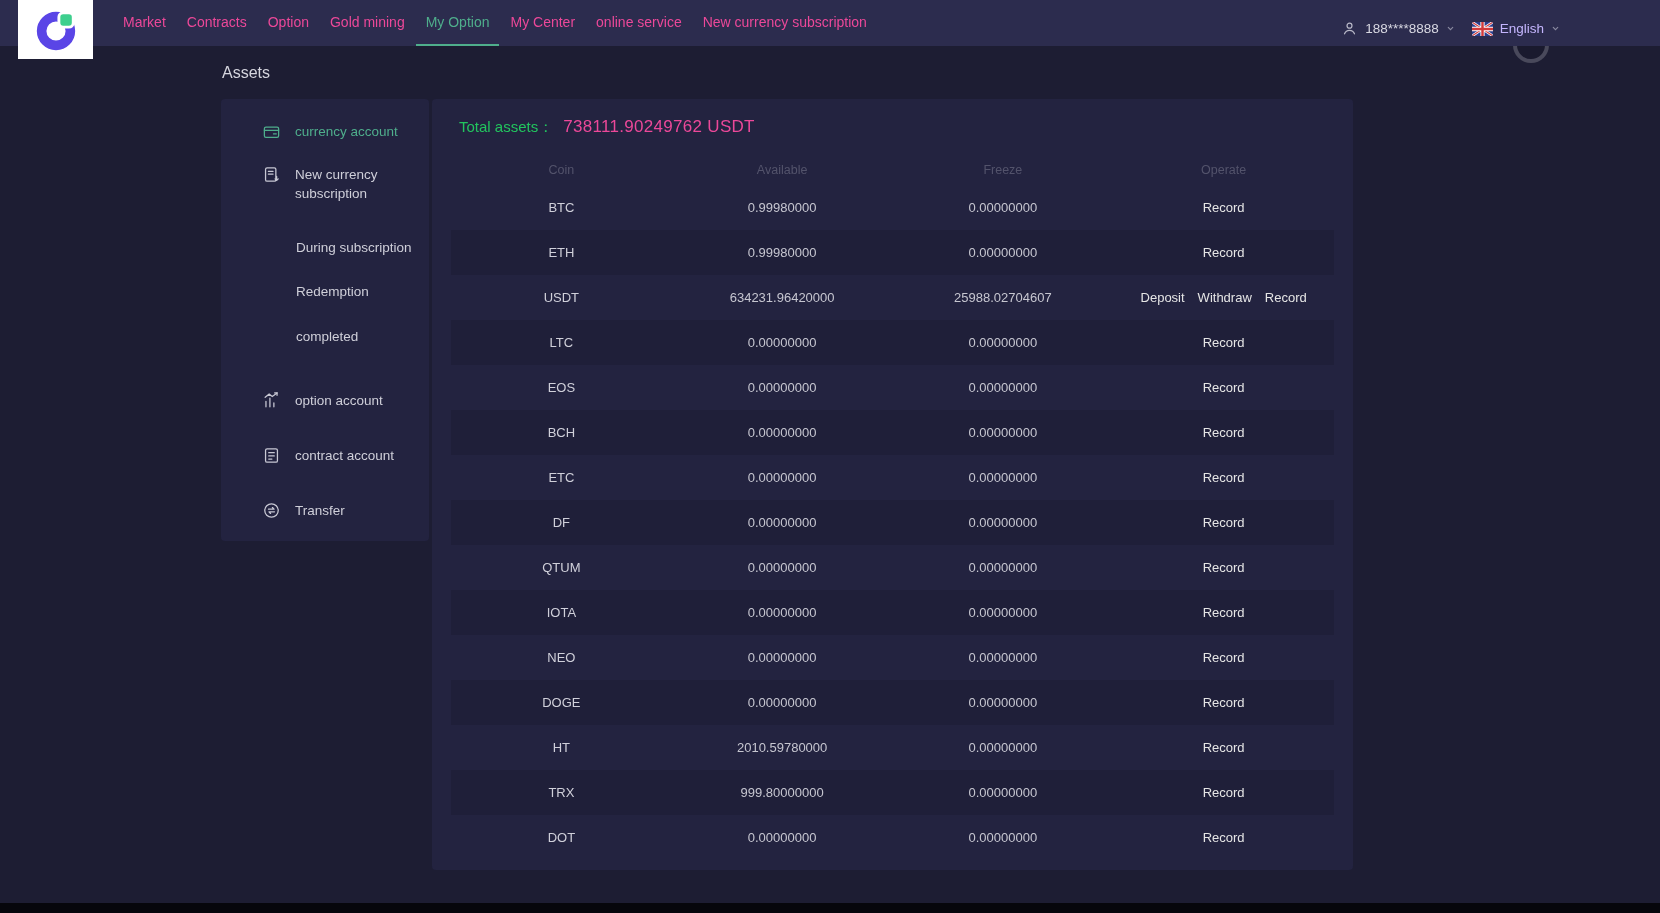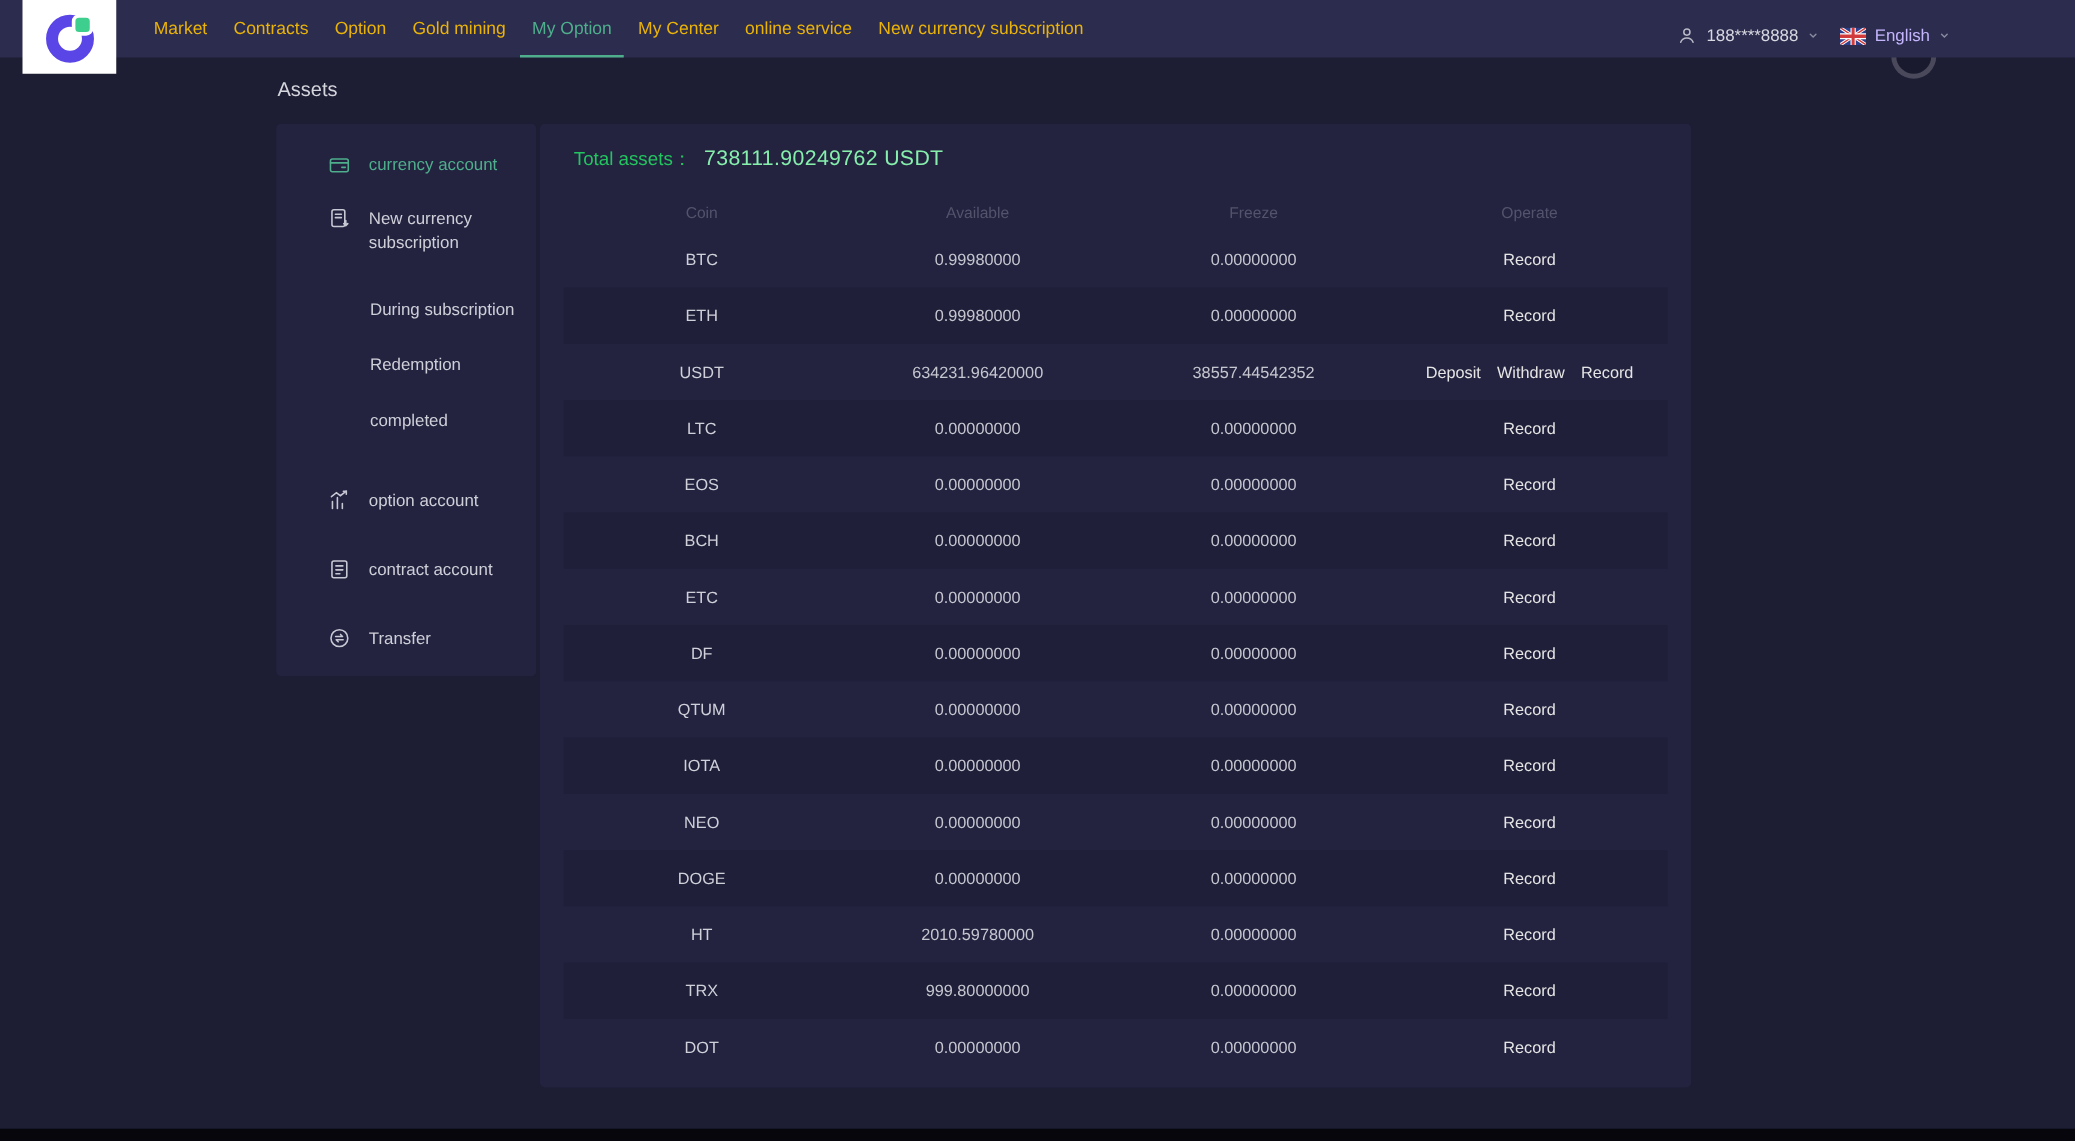--- a/index.html
+++ b/index.html
@@ -22,21 +22,21 @@
   .logo-box {
     position:absolute; top:0; left:18px; width:75px; height:59px;
     background:#ffffff; z-index:12;
     display:flex; align-items:center; justify-content:center;
   }
   .nav-menu {
     display:flex; align-items:stretch; margin-left:113px; height:46px;
   }
   .nav-item {
     height:46px; line-height:44px; padding:0 10px; margin-right:1px;
-    font-size:14px; color:#eab308; cursor:pointer;
+    font-size:14px; color:#ec4899; cursor:pointer;
     border-bottom:2px solid transparent; white-space:nowrap;
   }
   .nav-item.active { color:#4fae8c; border-bottom-color:#4fae8c; }
   .nav-right {
     position:absolute; right:100px; top:0; height:57px;
     display:flex; align-items:center; gap:7px;
   }
   .nav-right .usr-icon { color:#b9b9c8; display:flex; align-items:center; }
   .phone { font-size:13.5px; color:#d8d8e2; cursor:pointer; }
   .chev { color:#8a8aa0; display:flex; align-items:center; margin-right:10px; }
@@ -83,21 +83,21 @@
 
   
   .panel {
     position:absolute; left:432px; top:99px; width:921px; height:771px;
     background:#232340; border-radius:4px;
   }
   .total-line {
     height:56px; display:flex; align-items:center; padding-left:27px;
   }
   .total-label { font-size:15px; color:#22c55e; }
-  .total-value { font-size:17px; color:#86efac; margin-left:10px; letter-spacing:0.3px; }
+  .total-value { font-size:17px; color:#ec4899; margin-left:10px; letter-spacing:0.3px; }
 
   .table { margin:0 19px; }
   .t-head {
     display:grid; grid-template-columns:repeat(4,1fr);
     height:30px; align-items:center;
   }
   .t-head .col { text-align:center; font-size:12.5px; color:#53536b; }
   .t-row {
     display:grid; grid-template-columns:repeat(4,1fr);
     height:45px; align-items:center;
@@ -255,21 +255,21 @@
           <div class="t-cell coin">ETH</div>
           <div class="t-cell ">0.99980000</div>
           <div class="t-cell ">0.00000000</div>
           <div class="t-cell op-cell">
             <span class="op-link">Record</span>
           </div>
         </div>
         <div class="t-row">
           <div class="t-cell coin">USDT</div>
           <div class="t-cell ">634231.96420000</div>
-          <div class="t-cell ">38557.44542352</div>
+          <div class="t-cell ">25988.02704607</div>
           <div class="t-cell op-cell">
             <span class="op-link">Deposit</span>
             <span class="op-link">Withdraw</span>
             <span class="op-link">Record</span>
           </div>
         </div>
         <div class="t-row">
           <div class="t-cell coin">LTC</div>
           <div class="t-cell ">0.00000000</div>
           <div class="t-cell ">0.00000000</div>

